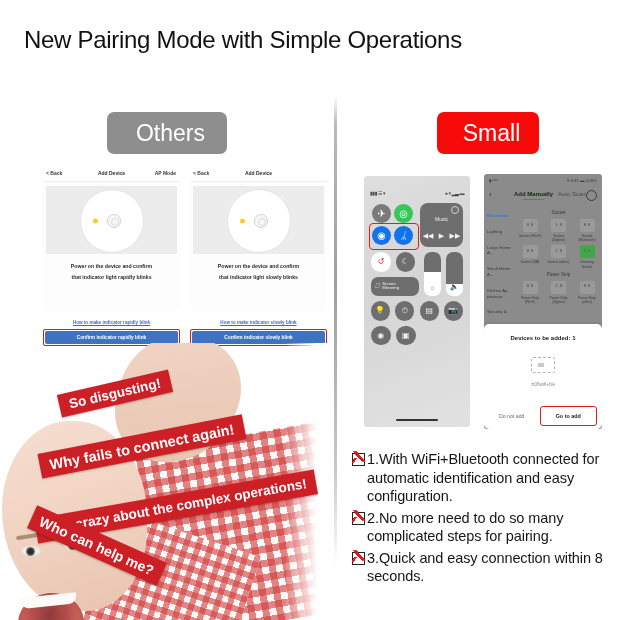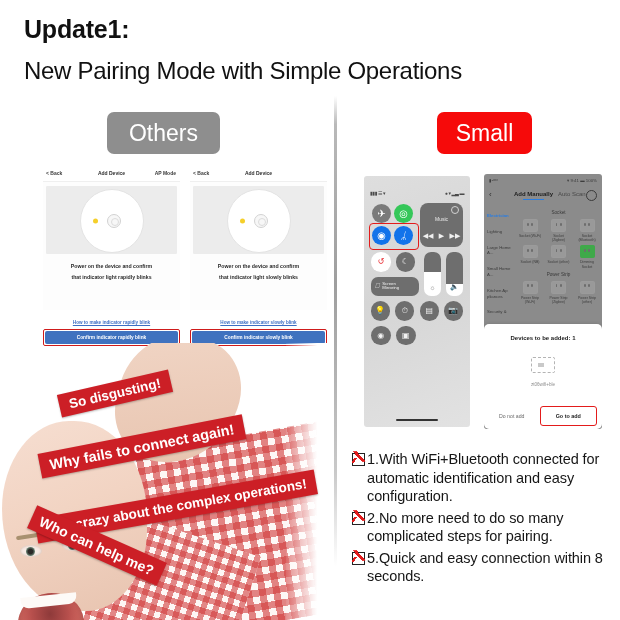--- a/index.html
+++ b/index.html
@@ -15,21 +15,21 @@
   
   .hdr{position:absolute;left:24px;top:14px;width:580px;}
   .hdr .l1{font-size:25px;font-weight:bold;color:#111;letter-spacing:-0.2px;line-height:1.25;}
   .hdr .l2{font-size:24px;font-weight:normal;color:#111;letter-spacing:-0.3px;line-height:1.3;margin-top:10px;}
 
   
   .vdiv{position:absolute;left:334px;top:96px;width:3px;height:470px;
         background:linear-gradient(to bottom,rgba(0,0,0,0) 0%,#b9b9b9 6%,#9e9e9e 40%,#c9c9c9 80%,rgba(255,255,255,0) 100%);}
 
   
-  .badge{position:absolute;border-radius:7px;color:#fff;display:flex;align-items:center;justify-content:center;}
+  .badge{position:absolute;border-radius:7px;color:#fff;display:flex;align-items:center;justify-content:center;padding-left:7px;}
   .badge-others{left:107px;top:112px;width:113px;height:42px;background:#8e8e8e;font-size:23px;}
   .badge-ours{left:437px;top:112px;width:95px;height:42px;background:#f60a0a;font-size:23px;}
 
   
   .left{position:absolute;left:0px;top:167px;width:334px;height:453px;overflow:hidden;}
   .phonerow{position:absolute;left:43px;top:0px;width:285px;height:145px;}
   .pshot{position:absolute;top:0;width:137px;height:143px;background:#fdfdfd;}
   .pshot.a{left:0;}
   .pshot.b{left:147px;}
   .pbar{position:relative;height:14px;background:#fff;border-bottom:1px solid #efefef;}
@@ -182,21 +182,20 @@
   .chk:before{content:"";position:absolute;left:-1px;top:4px;width:6px;height:5px;
      background:linear-gradient(-55deg,transparent 45%,#e11b1b 45%,#e11b1b 75%,transparent 75%);}
   .btxt{font-size:14.5px;color:#161616;line-height:1.28;letter-spacing:-0.1px;}
 </style>
 </head>
 <body>
 
 <div class="page">
 
   <div class="hdr">
-    <div class="l1">Update1:</div>
     <div class="l2">New Pairing Mode with Simple Operations</div>
   </div>
 
   <div class="vdiv"></div>
 
   <div class="badge badge-others">
     <span>Others</span>
   </div>
   <div class="badge badge-ours">
     <span>Small</span>
@@ -451,17 +450,17 @@
     <div class="bli">
       <span class="chk"></span>
       <span class="btxt">1.With WiFi+Bluetooth connected for automatic identification and easy configuration.</span>
     </div>
     <div class="bli">
       <span class="chk"></span>
       <span class="btxt">2.No more need to do so many complicated steps for pairing.</span>
     </div>
     <div class="bli">
       <span class="chk"></span>
-      <span class="btxt">5.Quick and easy connection within 8 seconds.</span>
+      <span class="btxt">3.Quick and easy connection within 8 seconds.</span>
     </div>
   </div>
 
 </div>
 
 </body></html>

